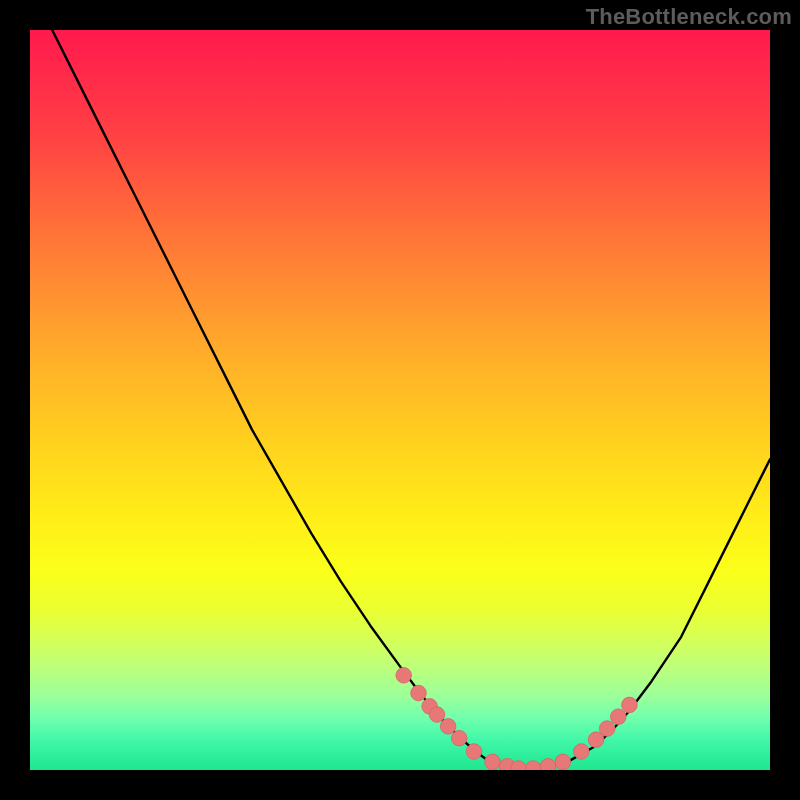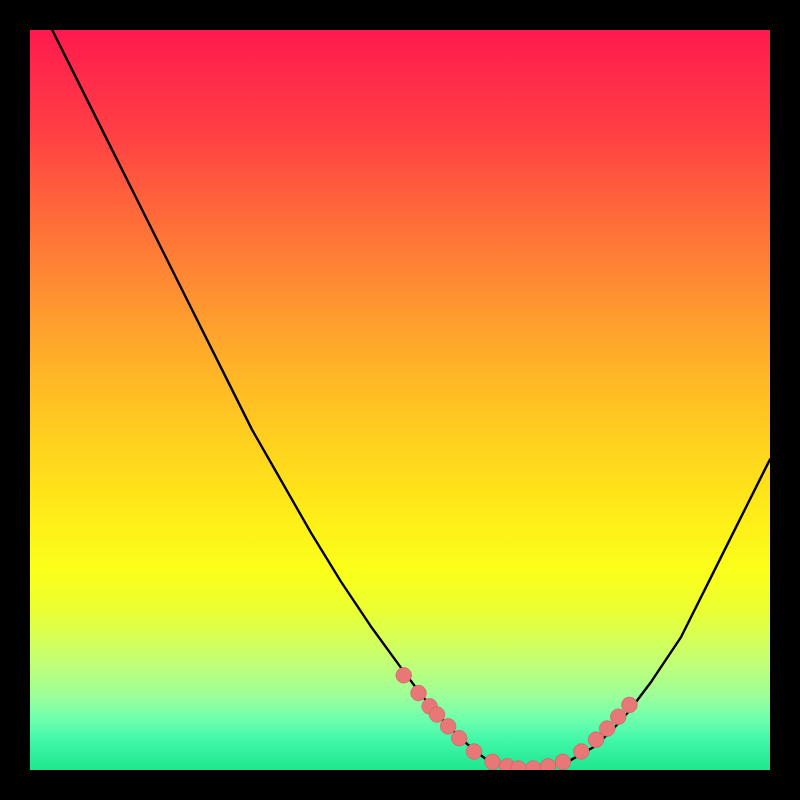--- a/index.html
+++ b/index.html
@@ -89,13 +89,14 @@
           <circle cx="518.00" cy="736.30" r="7.8" fill="#e87878" stroke="#d46565" stroke-width="0.8"></circle>
           <circle cx="532.80" cy="731.86" r="7.8" fill="#e87878" stroke="#d46565" stroke-width="0.8"></circle>
           <circle cx="551.30" cy="721.50" r="7.8" fill="#e87878" stroke="#d46565" stroke-width="0.8"></circle>
           <circle cx="566.10" cy="709.66" r="7.8" fill="#e87878" stroke="#d46565" stroke-width="0.8"></circle>
           <circle cx="577.20" cy="698.56" r="7.8" fill="#e87878" stroke="#d46565" stroke-width="0.8"></circle>
           <circle cx="588.30" cy="686.72" r="7.8" fill="#e87878" stroke="#d46565" stroke-width="0.8"></circle>
           <circle cx="599.40" cy="674.88" r="7.8" fill="#e87878" stroke="#d46565" stroke-width="0.8"></circle>
         </g>
     </svg>
   </div>
+  <div class="watermark">TheBottleneck.com</div>
 </div>
 
 </body></html>

